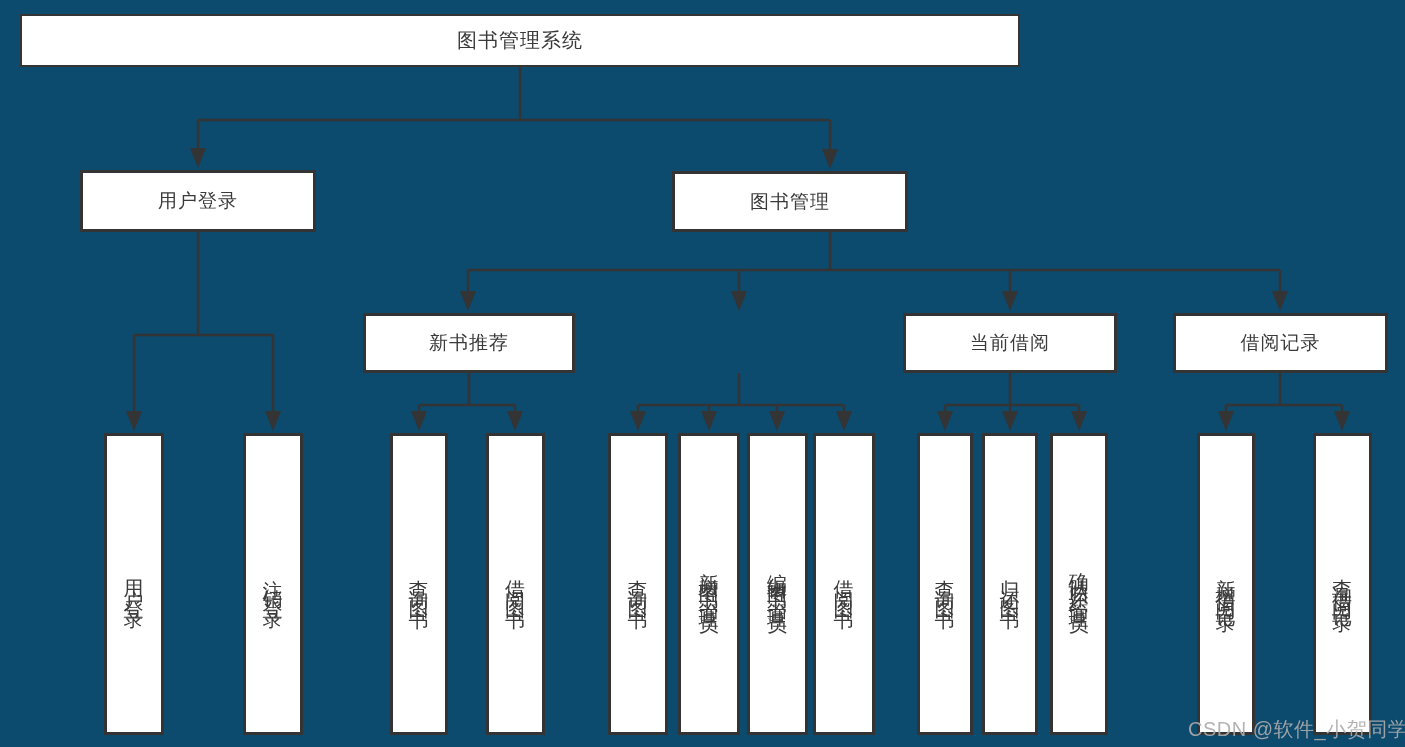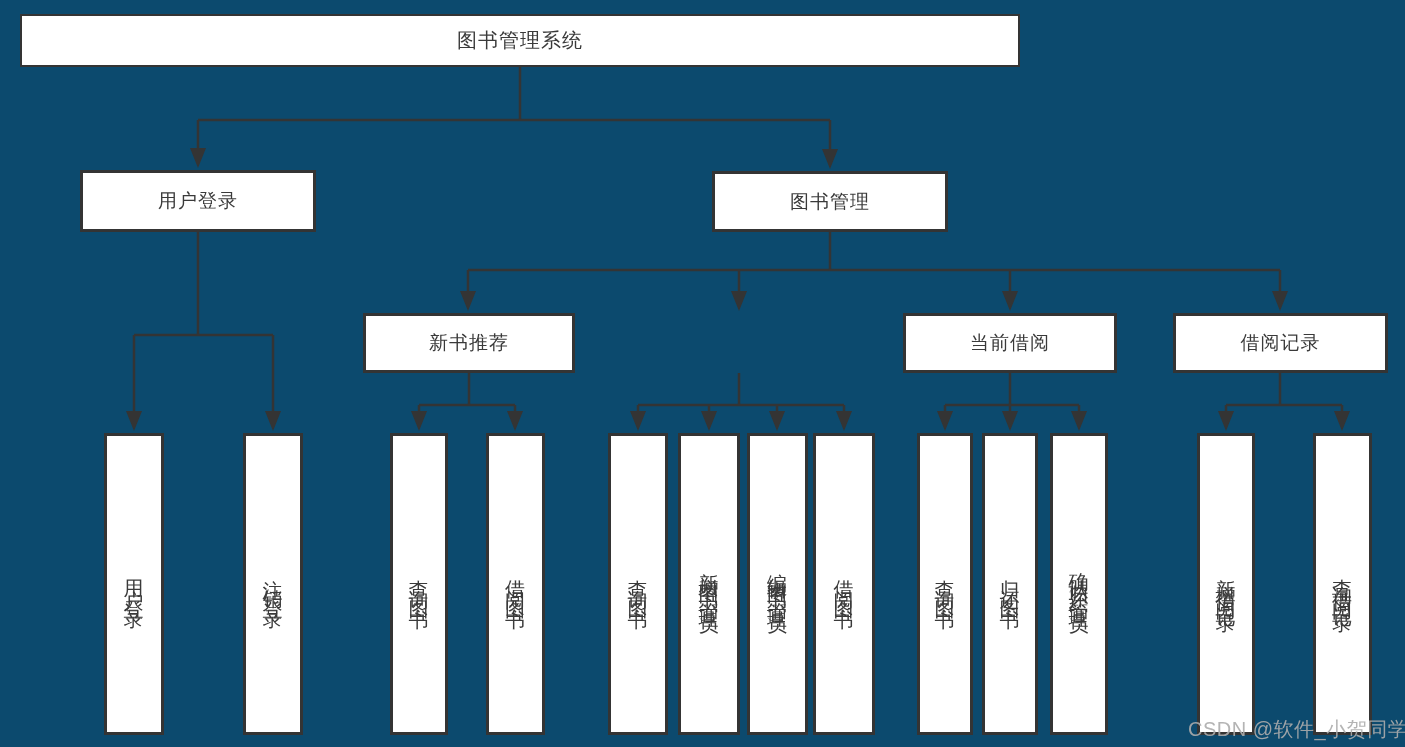--- a/index.html
+++ b/index.html
@@ -14,21 +14,21 @@
     color:#3a3a3a; text-align:center;
   }
   .node-root { left:20px; top:14px; width:1000px; height:53px; border-width:2px; font-size:20px; letter-spacing:1px; }
   .node-h  { font-size:19px; letter-spacing:1px; }
   .node-v {
     writing-mode:vertical-rl; text-orientation:mixed;
     font-size:20px; letter-spacing:10px; line-height:1;
     top:433px; height:302px;
   }
   .l2-1 { left:80px;  top:170px; width:236px; height:62px; }
-  .l2-2 { left:712px; top:171px; width:236px; height:61px; }
+  .l2-2 { left:672px; top:171px; width:236px; height:61px; }
   .l3   { top:313px; height:60px; }
   .l3-1 { left:363px;  width:212px; }
   .l3-2 { left:632px;  width:214px; }
   .l3-3 { left:903px;  width:214px; }
   .l3-4 { left:1173px; width:215px; }
   .g1-1 { left:104px;  width:60px; }
   .g1-2 { left:243px;  width:60px; }
   .g2-1 { left:390px;  width:58px; }
   .g2-2 { left:486px;  width:59px; }
   .g3-1 { left:608px;  width:60px; }

